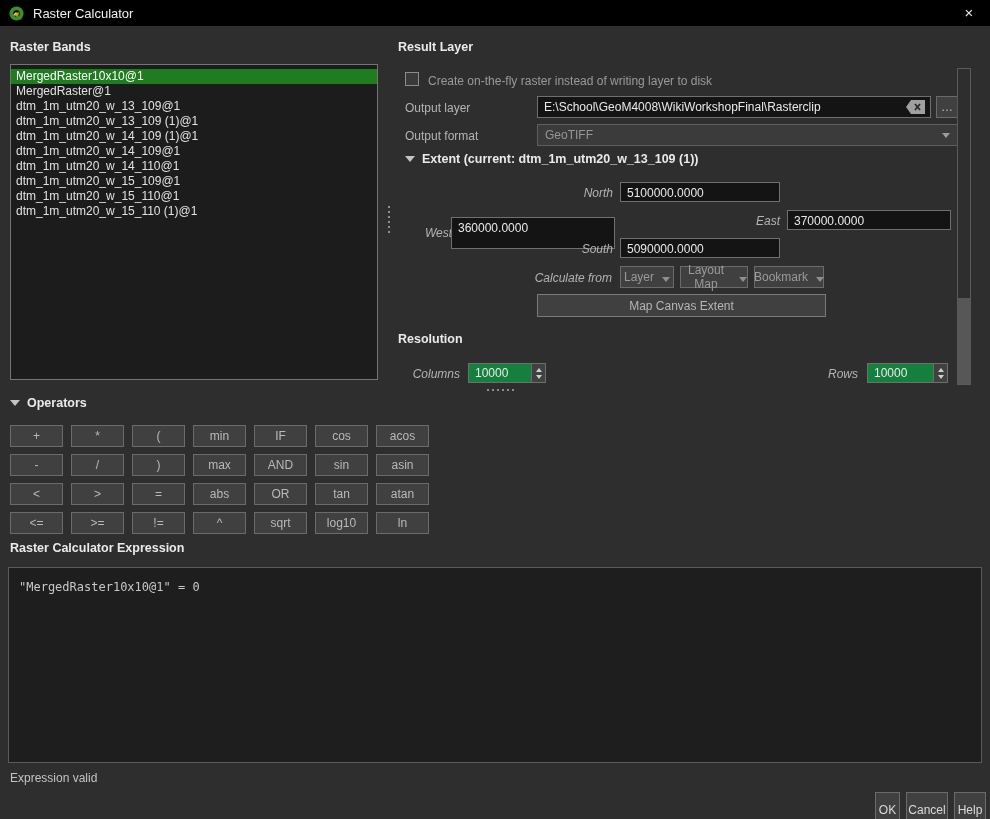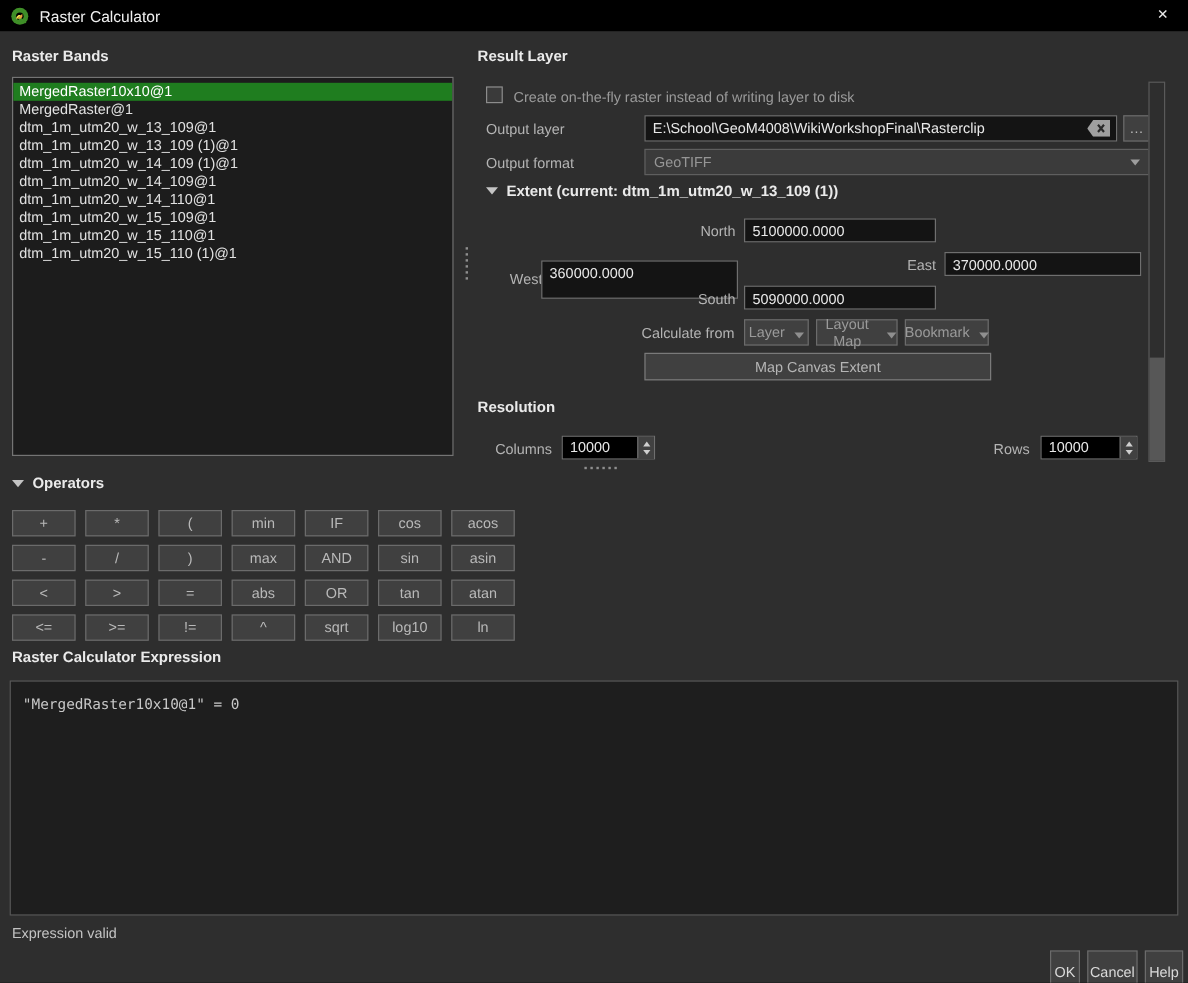--- a/index.html
+++ b/index.html
@@ -33,21 +33,21 @@
     position:absolute; left:10px; top:64px; width:368px; height:316px;
     background:#1c1c1c; border:1px solid #747474; padding-top:4px; overflow:hidden;
   }
   .listbox .item {
     height:15px; line-height:15px; padding-left:5px; color:#e2e2e2;
     font-size:12px; white-space:nowrap;
   }
   .listbox .item.selected { background:#1f7d1f; color:#fff; }
   
   .lbl { position:absolute; color:#b4b4b4; font-size:12px; }
-  .lbl.r { text-align:right; }
+  .lbl.r { text-align:right;font-style:italic; }
   .field {
     position:absolute; background:#141414; border:1px solid #6f6f6f;
     color:#e9e9e9; font-size:12px; line-height:18px; padding:1px 6px;
     white-space:nowrap; overflow:hidden;
   }
   .btn {
     position:absolute; background:#404040; border:1px solid #6b6b6b;
     color:#b9b9b9; font-size:12px; text-align:center; cursor:default;
     display:flex; align-items:center; justify-content:center;
   }
@@ -66,21 +66,21 @@
   }
   .drop-arrow {
     display:inline-block; width:0; height:0; margin-left:8px; position:relative; top:2px;
     border-left:4px solid transparent; border-right:4px solid transparent;
     border-top:5px solid #8f8f8f;
   }
   
   .clear-ic { position:absolute; right:5px; top:3px; width:19px; height:14px; }
   
   .spin {
-    position:absolute; background:#000000; border:1px solid #6f6f6f;
+    position:absolute; background:#15803d; border:1px solid #6f6f6f;
     color:#e9e9e9; font-size:12px; line-height:18px; padding-left:6px;
   }
   .spin .updown {
     position:absolute; right:0; top:0; bottom:0; width:14px; background:#414141;
     border-left:1px solid #6b6b6b; display:flex; flex-direction:column;
     align-items:center; justify-content:center; gap:3px;
   }
   .spin .up, .spin .dn { width:0; height:0; border-left:3px solid transparent; border-right:3px solid transparent; }
   .spin .up { border-bottom:4px solid #cfcfcf; }
   .spin .dn { border-top:4px solid #cfcfcf; }

